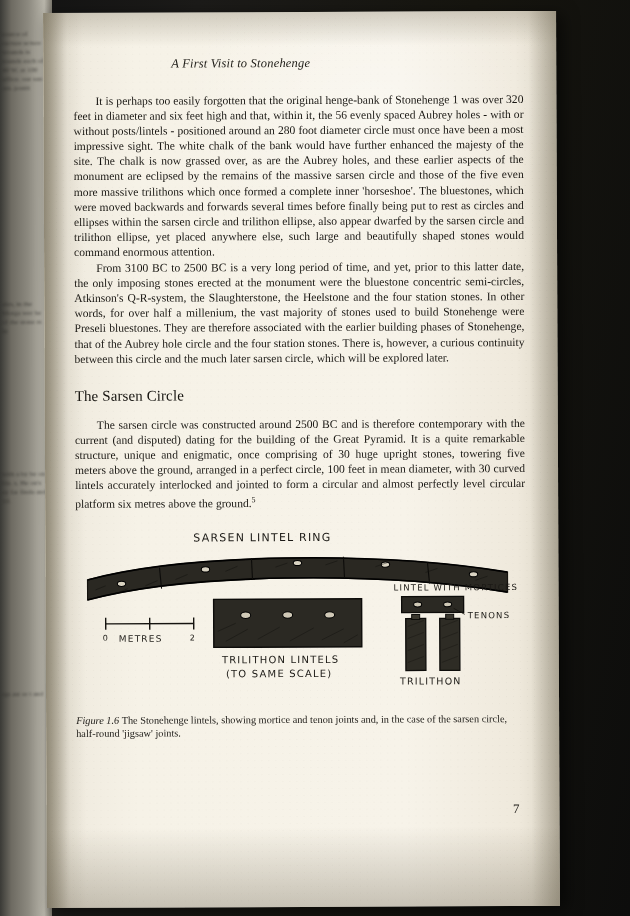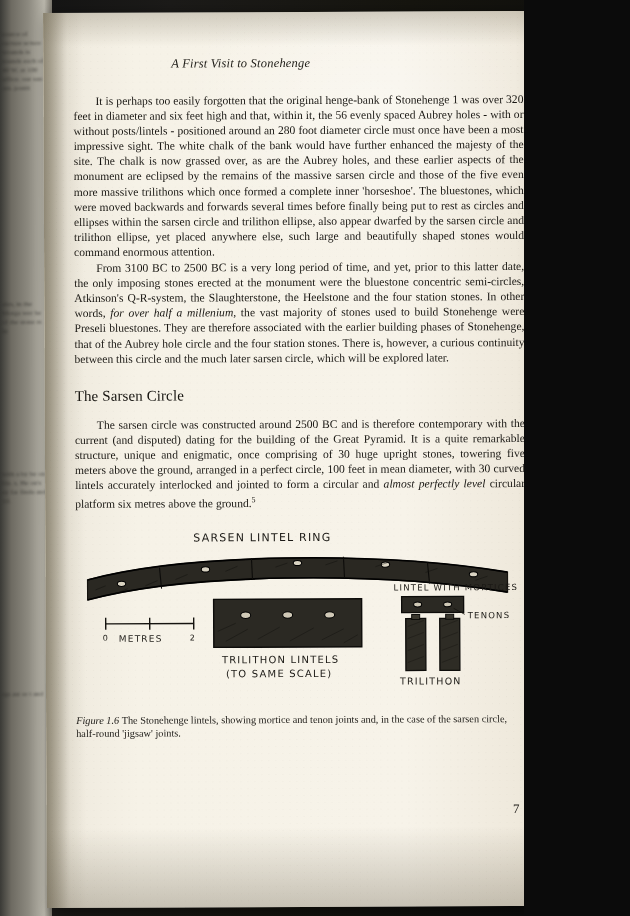--- a/index.html
+++ b/index.html
@@ -2,21 +2,21 @@
 <html><head>
 <meta charset="utf-8">
 <style>
   html, body {
     margin: 0;
     padding: 0;
     background: #0b0b0b;
   }
   #page {
     position: relative;
-    width: 524px;
+    width: 630px;
     height: 916px;
     overflow: hidden;
     background: #171716;
     font-family: "Liberation Serif", serif;
   }
   
   .backdrop {
     position: absolute;
     inset: 0;
     background:
@@ -117,21 +117,21 @@
     color: #191713;
     hyphens: none;
   }
   p.body + p.body { margin-top: 1px; }
   .section-title {
     font-size: 15px;
     margin: 21px 0 13px 0;
     color: #15130f;
     letter-spacing: .1px;
   }
-  p.body .ital { font-style: italic; }
+  p.body .ital { }
   sup.note { font-size: 8px; vertical-align: super; }
 
   
   .figure {
     position: relative;
     margin-top: 16px;
     width: 450px;
     height: 180px;
   }
   .fig-caption {

